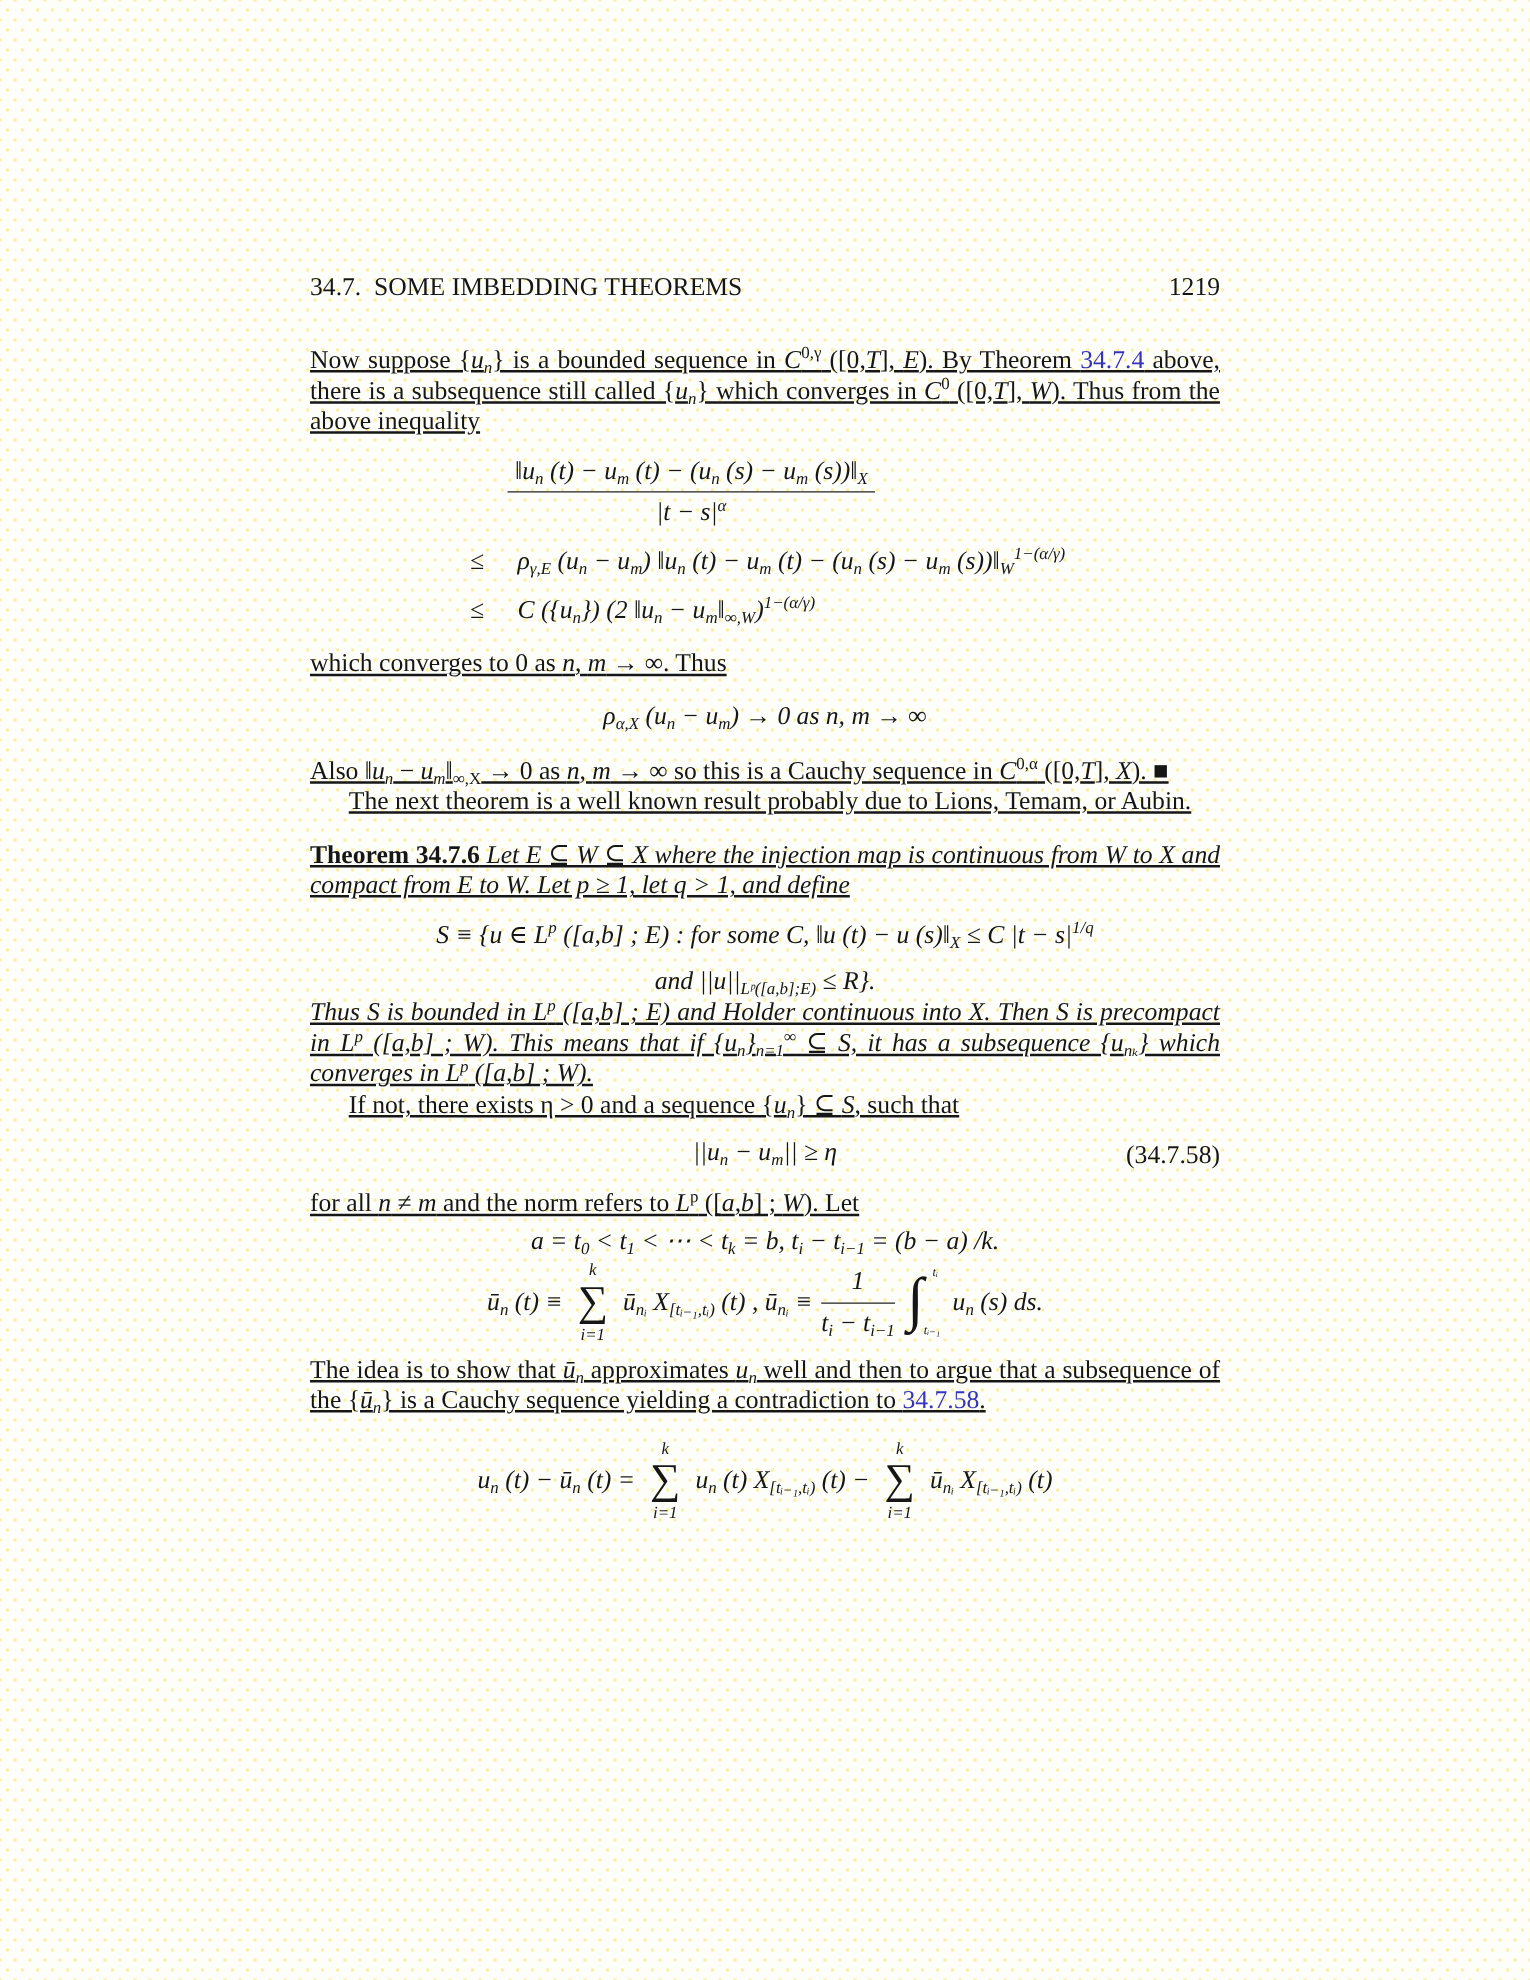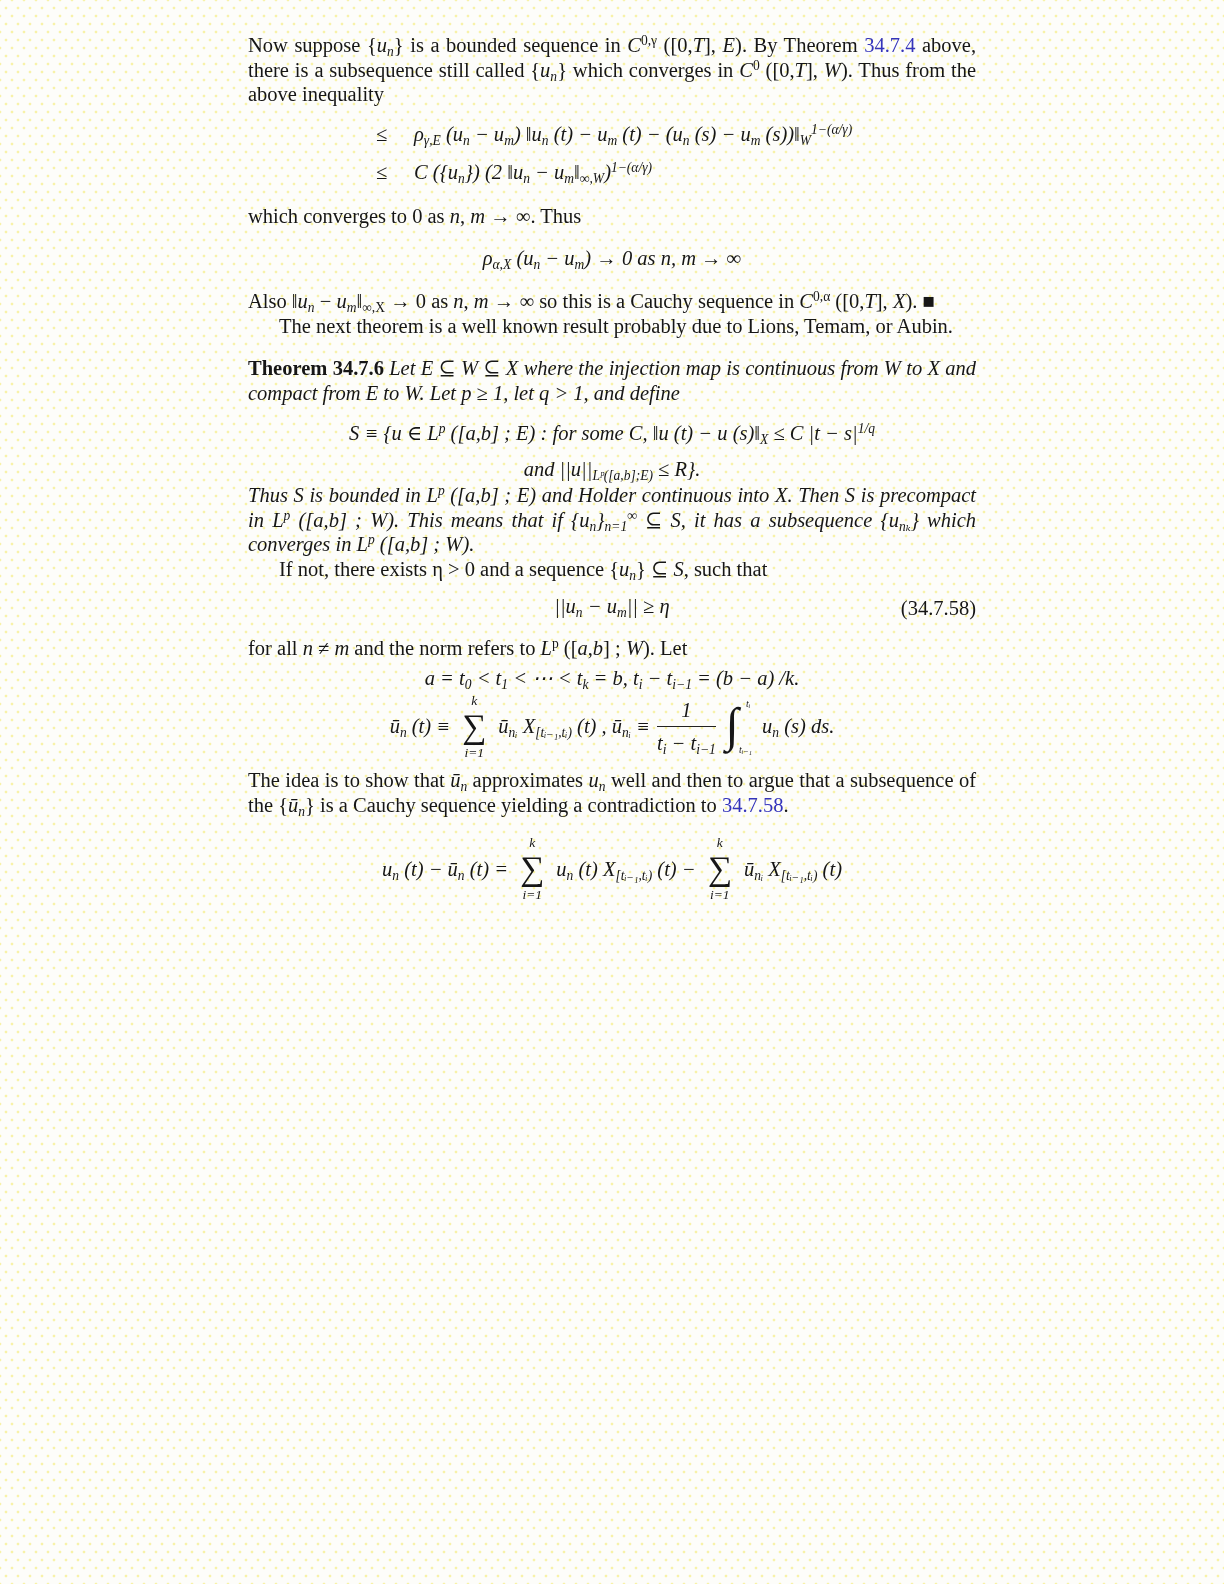--- a/index.html
+++ b/index.html
@@ -12,21 +12,21 @@
       radial-gradient(circle, rgba(247,241,158,.9) 0 1.1px, rgba(247,241,158,0) 1.7px);
     background-size:12px 16px,12px 16px;
     background-position:0 0,6px 8px;
     font-family:"Liberation Serif","DejaVu Serif",serif;
     color:#161616;
     overflow:hidden;
   }
   .content{position:absolute;left:248px;top:0;width:728px;}
   .running-head{display:flex;justify-content:space-between;margin-top:218px;font-size:20.5px;line-height:25px;}
   .running-head .left{white-space:pre;}
-  p{margin:0;font-size:20.5px;line-height:24.6px;text-align:justify;}
+  p{margin:0;font-size:20.5px;line-height:24.6px;text-align:justify;text-decoration:underline;}
   .indent{text-indent:31px;}
   a.ref{color:#3434bb;text-decoration:none;cursor:pointer;}
   sub,sup{font-size:66%;line-height:0;}
   sub{vertical-align:-0.3em;}
   sup{vertical-align:0.55em;}
   i{font-style:italic;}
   
   .disp{font-style:italic;font-size:20.5px;line-height:1.3;}
   .center{text-align:center;}
   .eq-chain{margin:14px 0 0 128px;}
@@ -45,24 +45,34 @@
   .intgrp .isym{font-size:48px;line-height:1;font-style:normal;transform:translateY(-2px);}
   .intlims{display:inline-flex;flex-direction:column;justify-content:space-between;height:56px;font-size:10px;line-height:1;}
   .intlims .t{margin-left:7px;}
   .flexeq{display:flex;align-items:center;justify-content:center;column-gap:7px;}
 </style>
 </head>
 <body>
 
 <div class="content">
 
+  <div class="running-head">
+    <span class="left">34.7.  SOME IMBEDDING THEOREMS</span>
+    <span>1219</span>
+  </div>
 
   <p style="margin-top:33px"><span>Now suppose {<i>u</i><sub><i>n</i></sub>} is a bounded sequence in <i>C</i><sup>0,γ</sup> ([0,<i>T</i>], <i>E</i>). By Theorem </span><a class="ref">34.7.4</a><span> above, there is a subsequence still called {<i>u</i><sub><i>n</i></sub>} which converges in <i>C</i><sup>0</sup> ([0,<i>T</i>], <i>W</i>). Thus from the above inequality</span></p>
 
   <div class="disp eq-chain">
+    <div class="chain-frac">
+      <span class="frac">
+        <span class="num">‖u<sub>n</sub> (t) − u<sub>m</sub> (t) − (u<sub>n</sub> (s) − u<sub>m</sub> (s))‖<sub>X</sub></span>
+        <span class="den">|t − s|<sup>α</sup></span>
+      </span>
+    </div>
     <div class="chain-row">
       <span class="rel">≤</span>
       <span>ρ<sub>γ,E</sub> (u<sub>n</sub> − u<sub>m</sub>) ‖u<sub>n</sub> (t) − u<sub>m</sub> (t) − (u<sub>n</sub> (s) − u<sub>m</sub> (s))‖<sub>W</sub><sup>1−(α/γ)</sup></span>
     </div>
     <div class="chain-row">
       <span class="rel">≤</span>
       <span>C ({u<sub>n</sub>}) (2 ‖u<sub>n</sub> − u<sub>m</sub>‖<sub>∞,W</sub>)<sup>1−(α/γ)</sup></span>
     </div>
   </div>
 

